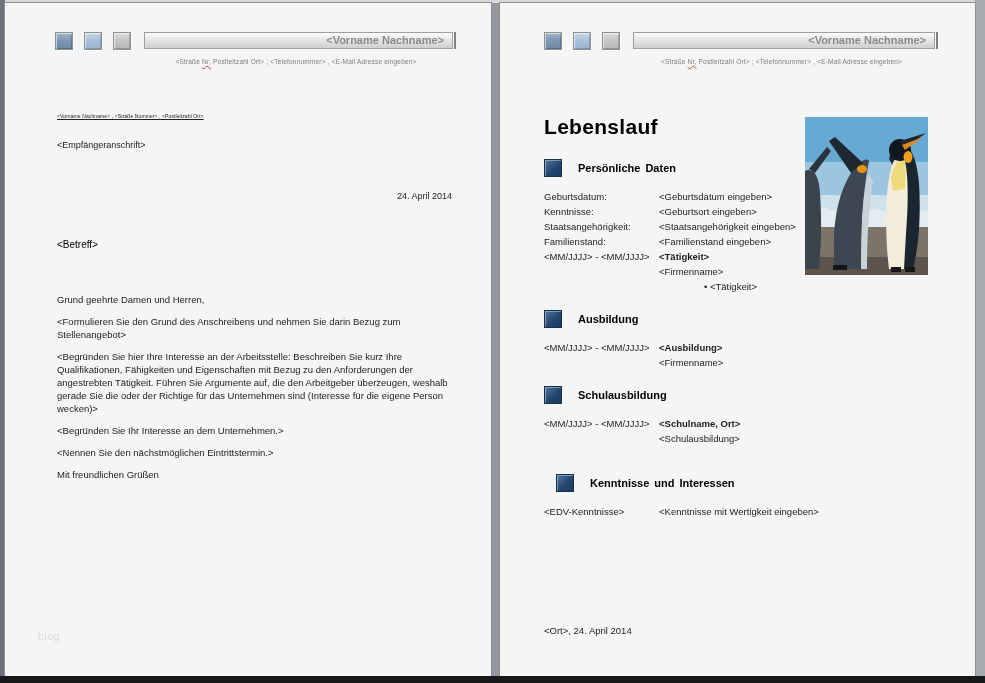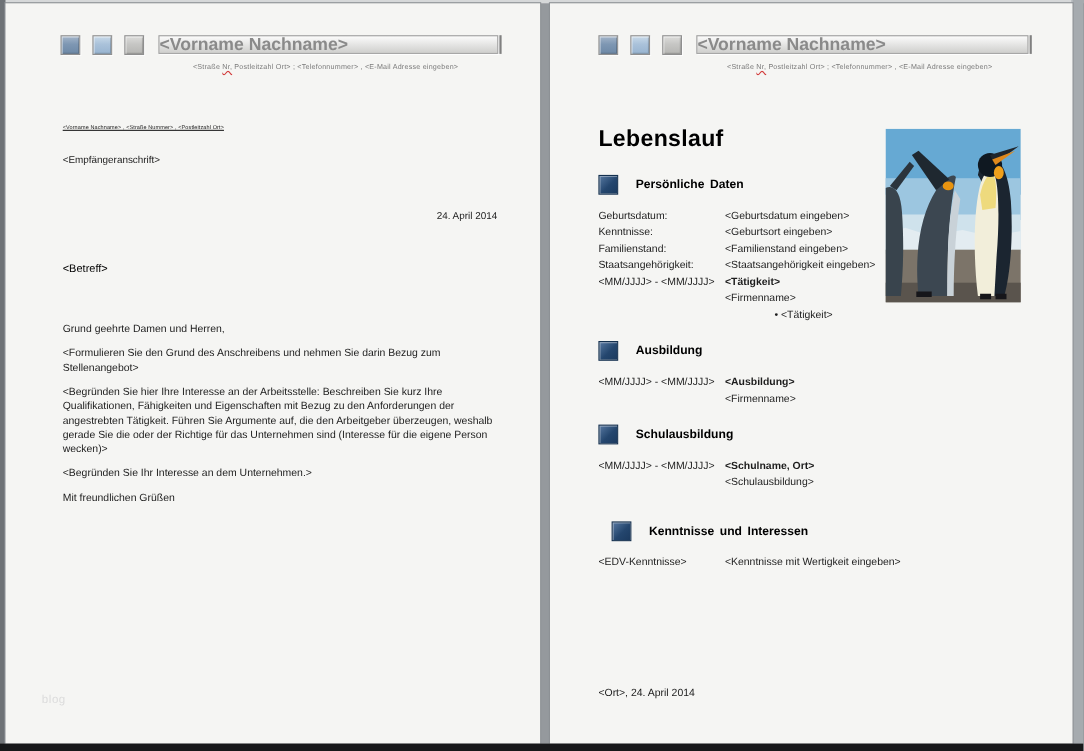--- a/index.html
+++ b/index.html
@@ -16,21 +16,21 @@
   
   .hdr{position:absolute;top:29px;}
   .page-left .hdr{left:50px;right:38px;}
   .page-right .hdr{left:44px;right:40px;}
   .hdr-row{display:flex;align-items:flex-start;}
   .sq{width:16px;height:16px;margin-right:11px;flex:none;border:1px solid #8f8f8f;box-shadow:inset 1px 1px 0 rgba(255,255,255,.55), inset -1px -1px 0 rgba(0,0,0,.18), 1px 1px 0 rgba(255,255,255,.7);}
   .sq1{background:linear-gradient(180deg,#a4b5c9 0%,#7e97b3 45%,#6d88a6 100%);}
   .sq2{background:linear-gradient(180deg,#c9dae9 0%,#aac2da 45%,#98b4d0 100%);}
   .sq3{background:linear-gradient(180deg,#dddddb 0%,#c6c6c4 45%,#b6b6b3 100%);}
   .namebar{flex:1;position:relative;height:15px;margin-left:2px;background:linear-gradient(180deg,#fbfbfb 0%,#e7e7e6 45%,#cfcfcd 100%);border:1px solid #9f9f9f;box-shadow:1px 1px 0 rgba(255,255,255,.8);}
-  .namebar span{display:block;line-height:15px;text-align:left;padding-right:8px;font-size:16px;font-weight:bold;color:#8a8a8a;}
+  .namebar span{display:block;line-height:15px;text-align:right;padding-right:8px;font-size:11px;font-weight:bold;color:#8a8a8a;}
   .namebar::after{content:"";position:absolute;right:-4px;top:-1px;width:2px;height:17px;background:#808080;}
   .contact{margin-top:8px;padding-left:84px;text-align:center;font-size:6.5px;color:#7b7b7b;letter-spacing:.2px;}
   .misspell{text-decoration-line:underline;text-decoration-style:wavy;text-decoration-color:#d23c3c;text-decoration-thickness:1px;text-underline-offset:1px;}
 
   
   .sender{position:absolute;top:110px;left:52px;font-size:5px;color:#222;text-decoration:underline;letter-spacing:.1px;}
   .recipient{position:absolute;top:137px;left:52px;font-size:9px;color:#1c1c1c;}
   .ldate{position:absolute;top:188px;right:39px;font-size:9px;color:#1c1c1c;}
   .subject{position:absolute;top:236px;left:52px;font-size:10px;font-weight:normal;color:#000;}
   .lbody{position:absolute;top:290px;left:52px;width:397px;font-size:9.5px;line-height:13px;color:#1c1c1c;}
@@ -80,20 +80,21 @@
     <div class="sender">&lt;Vorname Nachname&gt; , &lt;Straße Nummer&gt; , &lt;Postleitzahl Ort&gt;</div>
     <div class="recipient">&lt;Empfängeranschrift&gt;</div>
     <div class="ldate">24. April 2014</div>
     <div class="subject">&lt;Betreff&gt;</div>
 
     <div class="lbody">
       <p>Grund geehrte Damen und Herren,</p>
       <p>&lt;Formulieren Sie den Grund des Anschreibens und nehmen Sie darin Bezug zum Stellenangebot&gt;</p>
       <p>&lt;Begründen Sie hier Ihre Interesse an der Arbeitsstelle: Beschreiben Sie kurz Ihre Qualifikationen, Fähigkeiten und Eigenschaften mit Bezug zu den Anforderungen der angestrebten Tätigkeit. Führen Sie Argumente auf, die den Arbeitgeber überzeugen, weshalb gerade Sie die oder der Richtige für das Unternehmen sind (Interesse für die eigene Person wecken)&gt;</p>
       <p>&lt;Begründen Sie Ihr Interesse an dem Unternehmen.&gt;</p>
+      <p>&lt;Nennen Sie den nächstmöglichen Eintrittstermin.&gt;</p>
       <p>Mit freundlichen Grüßen</p>
     </div>
 
     <div class="watermark">blog</div>
   </div>
 
   <div class="page page-right">
     <div class="hdr">
       <div class="hdr-row">
         <span class="sq sq1"></span>
@@ -140,27 +141,27 @@
       </div>
       <div class="row">
         <span class="lbl">Geburtsdatum:</span>
         <span class="val">&lt;Geburtsdatum eingeben&gt;</span>
       </div>
       <div class="row">
         <span class="lbl">Kenntnisse:</span>
         <span class="val">&lt;Geburtsort eingeben&gt;</span>
       </div>
       <div class="row">
+        <span class="lbl">Staatsangehörigkeit:</span>
+        <span class="val">&lt;Staatsangehörigkeit eingeben&gt;</span>
+      </div>
+      <div class="row">
         <span class="lbl">Familienstand:</span>
         <span class="val">&lt;Familienstand eingeben&gt;</span>
       </div>
-      <div class="row">
-        <span class="lbl">Staatsangehörigkeit:</span>
-        <span class="val">&lt;Staatsangehörigkeit eingeben&gt;</span>
-      </div>
 
       <div class="row">
         <span class="lbl">&lt;MM/JJJJ&gt; - &lt;MM/JJJJ&gt;</span>
         <span class="val"><b>&lt;Tätigkeit&gt;</b></span>
       </div>
       <div class="sub">&lt;Firmenname&gt;</div>
       <div class="bullet">&lt;Tätigkeit&gt;</div>
 
       <div class="sec">
         <span class="nsq"></span>

